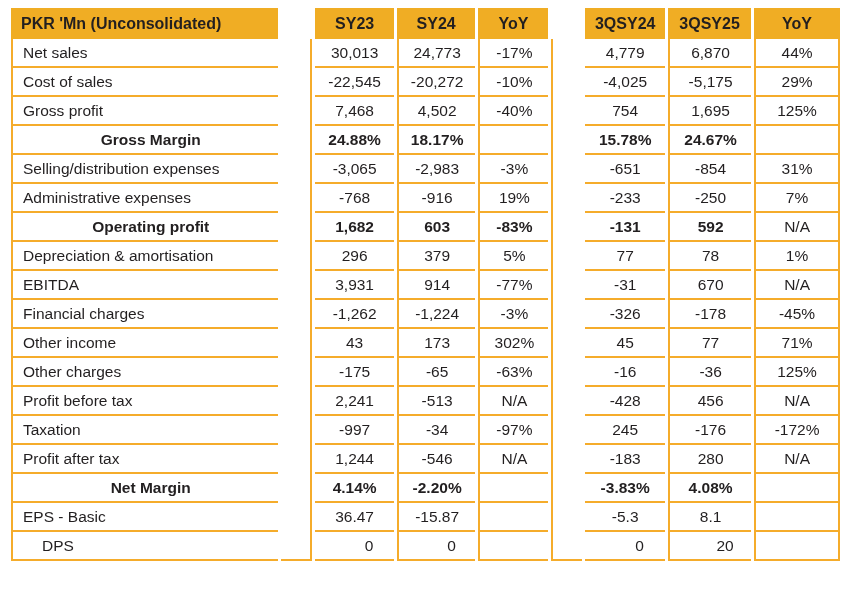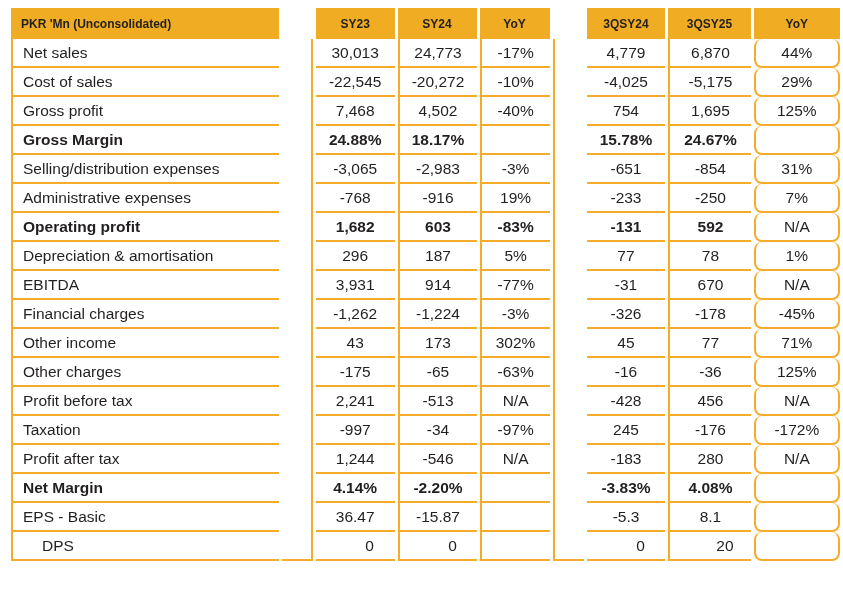--- a/index.html
+++ b/index.html
@@ -31,21 +31,21 @@
   col.c-sy23   { width: 84px; }
   col.c-sy24   { width: 84px; }
   col.c-yoy1   { width: 76px; }
   col.c-q24    { width: 84px; }
   col.c-q25    { width: 88px; }
   col.c-yoy2   { width: 94px; }
   th {
     background: var(--header-bg);
     height: 31px;
     font-weight: 700;
-    font-size: 12px;
+    font-size: 16px;
     text-align: center;
     padding: 0;
     white-space: nowrap;
   }
   th.label {
     text-align: left;
     padding-left: 10px;
   }
   th.sp { background: transparent; }
   td {
@@ -56,25 +56,25 @@
     white-space: nowrap;
     font-size: 15.5px;
   }
   td.label {
     text-align: left;
     padding-left: 10px;
     border-left: 2px solid var(--grid);
     margin-top: 32px;
   }
   td.v1, td.v2, td.v4, td.v5 { border-left: 2px solid var(--grid); }
-  td.v5 { border-right: 2px solid var(--grid); border-radius: 8px; }
+  td.v5 { border-right: 2px solid var(--grid); }
   td.sp1 { border-bottom: none; border-right: 2px solid var(--grid); }
   td.sp2 { border-bottom: none; border-left: 2px solid var(--grid); }
   tbody tr:last-child td { border-bottom: 2px solid var(--grid); padding-left: 29px; }
-  tr.bold td { font-weight: 700; }
+  tr.bold td { font-weight: 700; text-align: center; }
   tr.bold td.reg { font-weight: 400; }
 </style>
 </head>
 <body>
 
 <table>
   <colgroup>
     <col class="c-label">
       <col class="c-sp">
       <col class="c-sy23">
@@ -173,21 +173,21 @@
         <td class="v2">-83%</td>
         <td class="sp2"></td>
         <td class="v3">-131</td>
         <td class="v4">592</td>
         <td class="v5 reg">N/A</td>
       </tr>
       <tr>
         <td class="label">Depreciation &amp; amortisation</td>
         <td class="sp1"></td>
         <td class="v0">296</td>
-        <td class="v1">187</td>
+        <td class="v1">379</td>
         <td class="v2">5%</td>
         <td class="sp2"></td>
         <td class="v3">77</td>
         <td class="v4">78</td>
         <td class="v5">1%</td>
       </tr>
       <tr>
         <td class="label">EBITDA</td>
         <td class="sp1"></td>
         <td class="v0">3,931</td>

